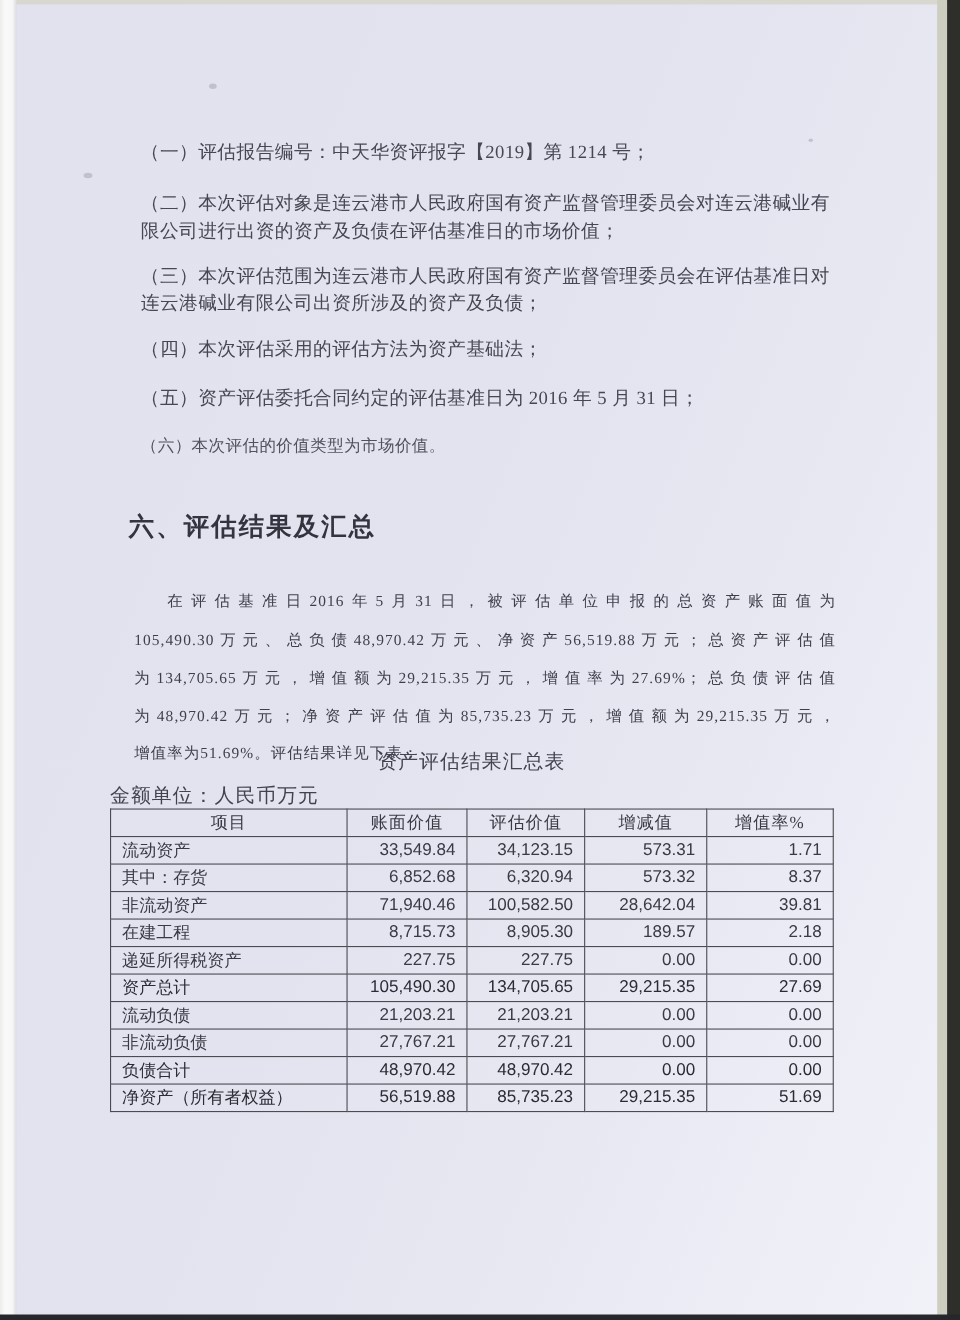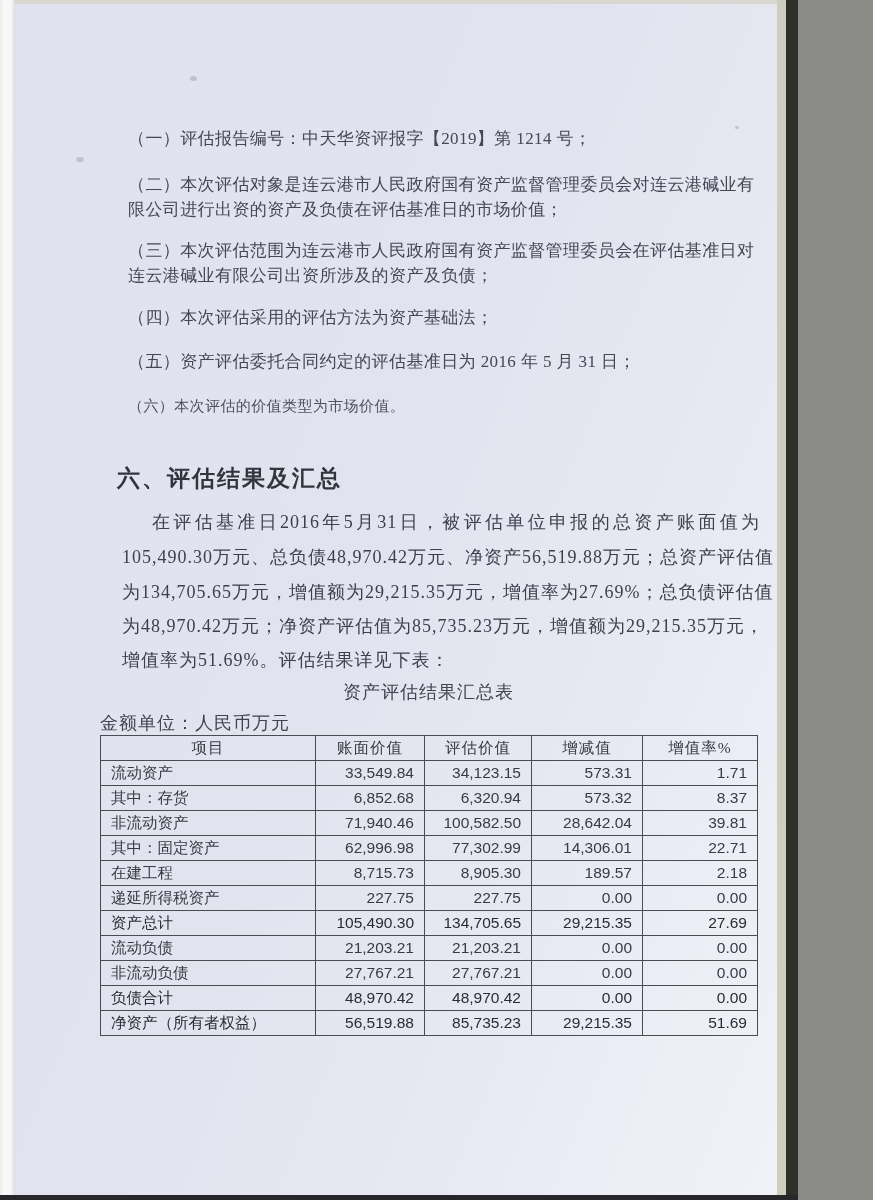--- a/index.html
+++ b/index.html
@@ -3,21 +3,21 @@
 <meta charset="utf-8">
 <style>
   html,body{margin:0;padding:0;}
   body{
     width:873px;height:1200px;
     font-family:"Liberation Serif","DejaVu Serif",serif;
     background:#8a8a86;
     overflow:hidden;
   }
   .scan{
-    position:relative;width:798px;height:1200px;
+    position:relative;width:873px;height:1200px;
     background:linear-gradient(112deg,#e2e2ee 0%,#e3e3ef 45%,#e7e8f2 70%,#eff0f7 92%,#f2f3f9 100%);
     overflow:hidden;
   }
   
   .edge-left{position:absolute;left:0;top:0;width:15px;height:1200px;
     background:linear-gradient(90deg,#ececea 0%,#fafafa 30%,#f6f6f6 75%,#dcdce2 100%);}
   .edge-top{position:absolute;left:0;top:0;width:873px;height:4px;background:#d8d8d0;}
   .edge-right-light{position:absolute;right:12px;top:0;width:9px;height:1200px;background:#cdcdc0;}
   .edge-right-dark{position:absolute;right:0;top:0;width:12px;height:1200px;background:#2e2e2a;}
   .edge-bottom{position:absolute;left:0;bottom:0;width:873px;height:5px;background:#26262b;}
@@ -33,22 +33,22 @@
   }
   .clause.small{font-size:15px;color:#52525e;}
   
   .heading{
     position:absolute;left:117px;top:463px;
     font-size:23px;font-weight:bold;color:#34343f;letter-spacing:2px;
   }
   
   .para-line{
     position:absolute;left:122px;width:638px;
-    font-size:18px;color:#3f3f4c;letter-spacing:1px;
-    text-align:justify;text-align-last:justify;white-space:nowrap;
+    font-size:14px;color:#3f3f4c;letter-spacing:1px;
+    text-align:justify;text-align-last:justify;white-space:nowrap;margin-top:28px;
   }
   .para-line.first{padding-left:30px;width:608px;}
   .para-line.last{text-align-last:left;}
   
   .tbl-title{
     position:absolute;left:100px;top:680px;width:657px;
     text-align:center;font-size:18px;color:#43434f;letter-spacing:1px;
   }
   .unit-note{
     position:absolute;left:100px;top:711px;width:645px;
@@ -143,27 +143,20 @@
           <td class="value">8.37</td>
         </tr>
         <tr class="">
           <td class="label">非流动资产</td>
           <td class="value">71,940.46</td>
           <td class="value">100,582.50</td>
           <td class="value">28,642.04</td>
           <td class="value">39.81</td>
         </tr>
         <tr class="">
-          <td class="label">其中：固定资产</td>
-          <td class="value">62,996.98</td>
-          <td class="value">77,302.99</td>
-          <td class="value">14,306.01</td>
-          <td class="value">22.71</td>
-        </tr>
-        <tr class="">
           <td class="label ind1">在建工程</td>
           <td class="value">8,715.73</td>
           <td class="value">8,905.30</td>
           <td class="value">189.57</td>
           <td class="value">2.18</td>
         </tr>
         <tr class="">
           <td class="label ind1">递延所得税资产</td>
           <td class="value">227.75</td>
           <td class="value">227.75</td>

